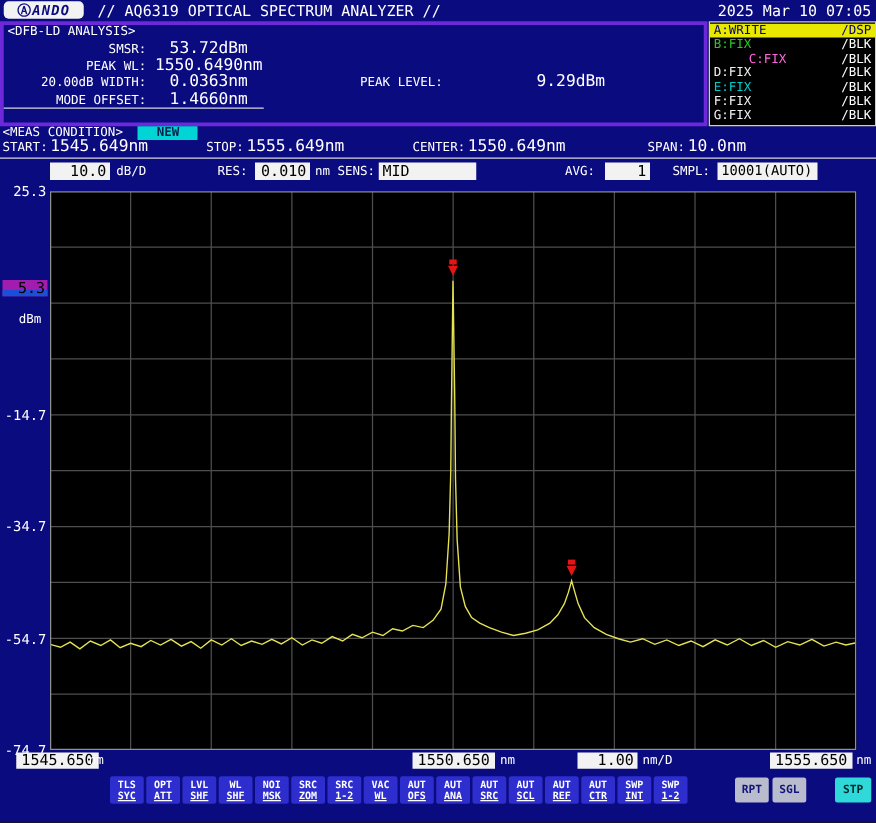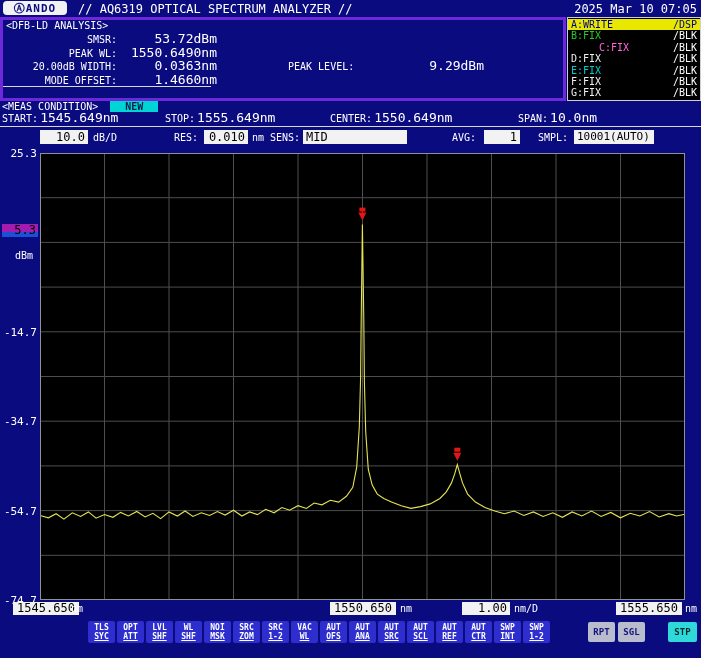--- a/index.html
+++ b/index.html
@@ -6,31 +6,31 @@
   html,body { background:#222; }
   .screen { position:relative; width:701px; height:658px; background:#0b0b80;
             font-family:"DejaVu Sans Mono", monospace; color:#fff; overflow:hidden; }
 
   
   .topbar { position:absolute; left:0; top:0; width:701px; height:17px; }
   .logo { position:absolute; left:3px; top:1px; width:64px; height:14px; background:#f2f2f2;
           border-radius:4px; color:#0b0b80; font-size:11px; font-weight:bold;
           display:flex; align-items:center; justify-content:center; gap:1px; }
   .logo .mark { font-style:normal; }
-  .logo .ltxt { letter-spacing:1px; }
+  .logo .ltxt { font-style:italic; letter-spacing:1px; }
   .title { position:absolute; left:78px; top:2px; font-size:12px; white-space:pre; }
   .datetime { position:absolute; right:4px; top:2px; font-size:12px; }
 
   
   .analysis-panel { position:absolute; left:0; top:17px; width:566px; height:84px; border:3px solid #6d28d9; }
   .panel-header { position:absolute; left:3px; top:0; font-size:10px; }
   .analysis-rows { position:absolute; left:0; top:11px; width:232px; }
   .arow { display:flex; align-items:baseline; height:13.5px; }
   .arow .lbl { width:114px; text-align:right; font-size:10px; }
-  .arow .val { width:100px; text-align:right; font-size:13px; }
+  .arow .val { width:100px; text-align:center; font-size:13px; }
   .sub-rule { position:absolute; left:0; top:66px; width:208px; height:1px; background:#d8d8d8; }
   .peak-level { position:absolute; left:285px; top:38px; display:flex; align-items:baseline; }
   .peak-level .lbl { font-size:10px; }
   .peak-level .val { font-size:13px; margin-left:75px; }
 
   
   .trace-panel { position:absolute; left:567px; top:17px; width:134px; height:84px;
                  background:#000; border:1px solid #cfcfcf; padding-top:1px; }
   .trace-row { display:flex; justify-content:space-between; height:11.4px; font-size:10px;
                line-height:11.4px; padding:0 3px;text-align:center; }
@@ -173,21 +173,21 @@
   </div>
   <div class="rule"></div>
 
   <div class="settings">
     <div class="wbox" style="left:40px;width:48px;text-align:right">10.0</div>
     <span class="sunit" style="left:93px">dB/D</span>
     <span class="slbl" style="left:174px">RES:</span>
     <div class="wbox" style="left:204px;width:44px;text-align:right">0.010</div>
     <span class="sunit" style="left:252px">nm</span>
     <span class="slbl" style="left:270px">SENS:</span>
-    <div class="wbox" style="left:303px;width:104px">MID</div>
+    <div class="wbox" style="left:303px;width:78px">MID</div>
     <span class="slbl" style="left:452px">AVG:</span>
     <div class="wbox" style="left:484px;width:36px;text-align:right">1</div>
     <span class="slbl" style="left:538px">SMPL:</span>
     <div class="wbox" style="left:574px;width:80px;font-size:11px">10001(AUTO)</div>
   </div>
 
   <div class="ylab" style="top:147px">25.3</div>
   <div class="refbox">5.3</div>
   <div class="refunit">dBm</div>
   <div class="reflab">REF</div>

